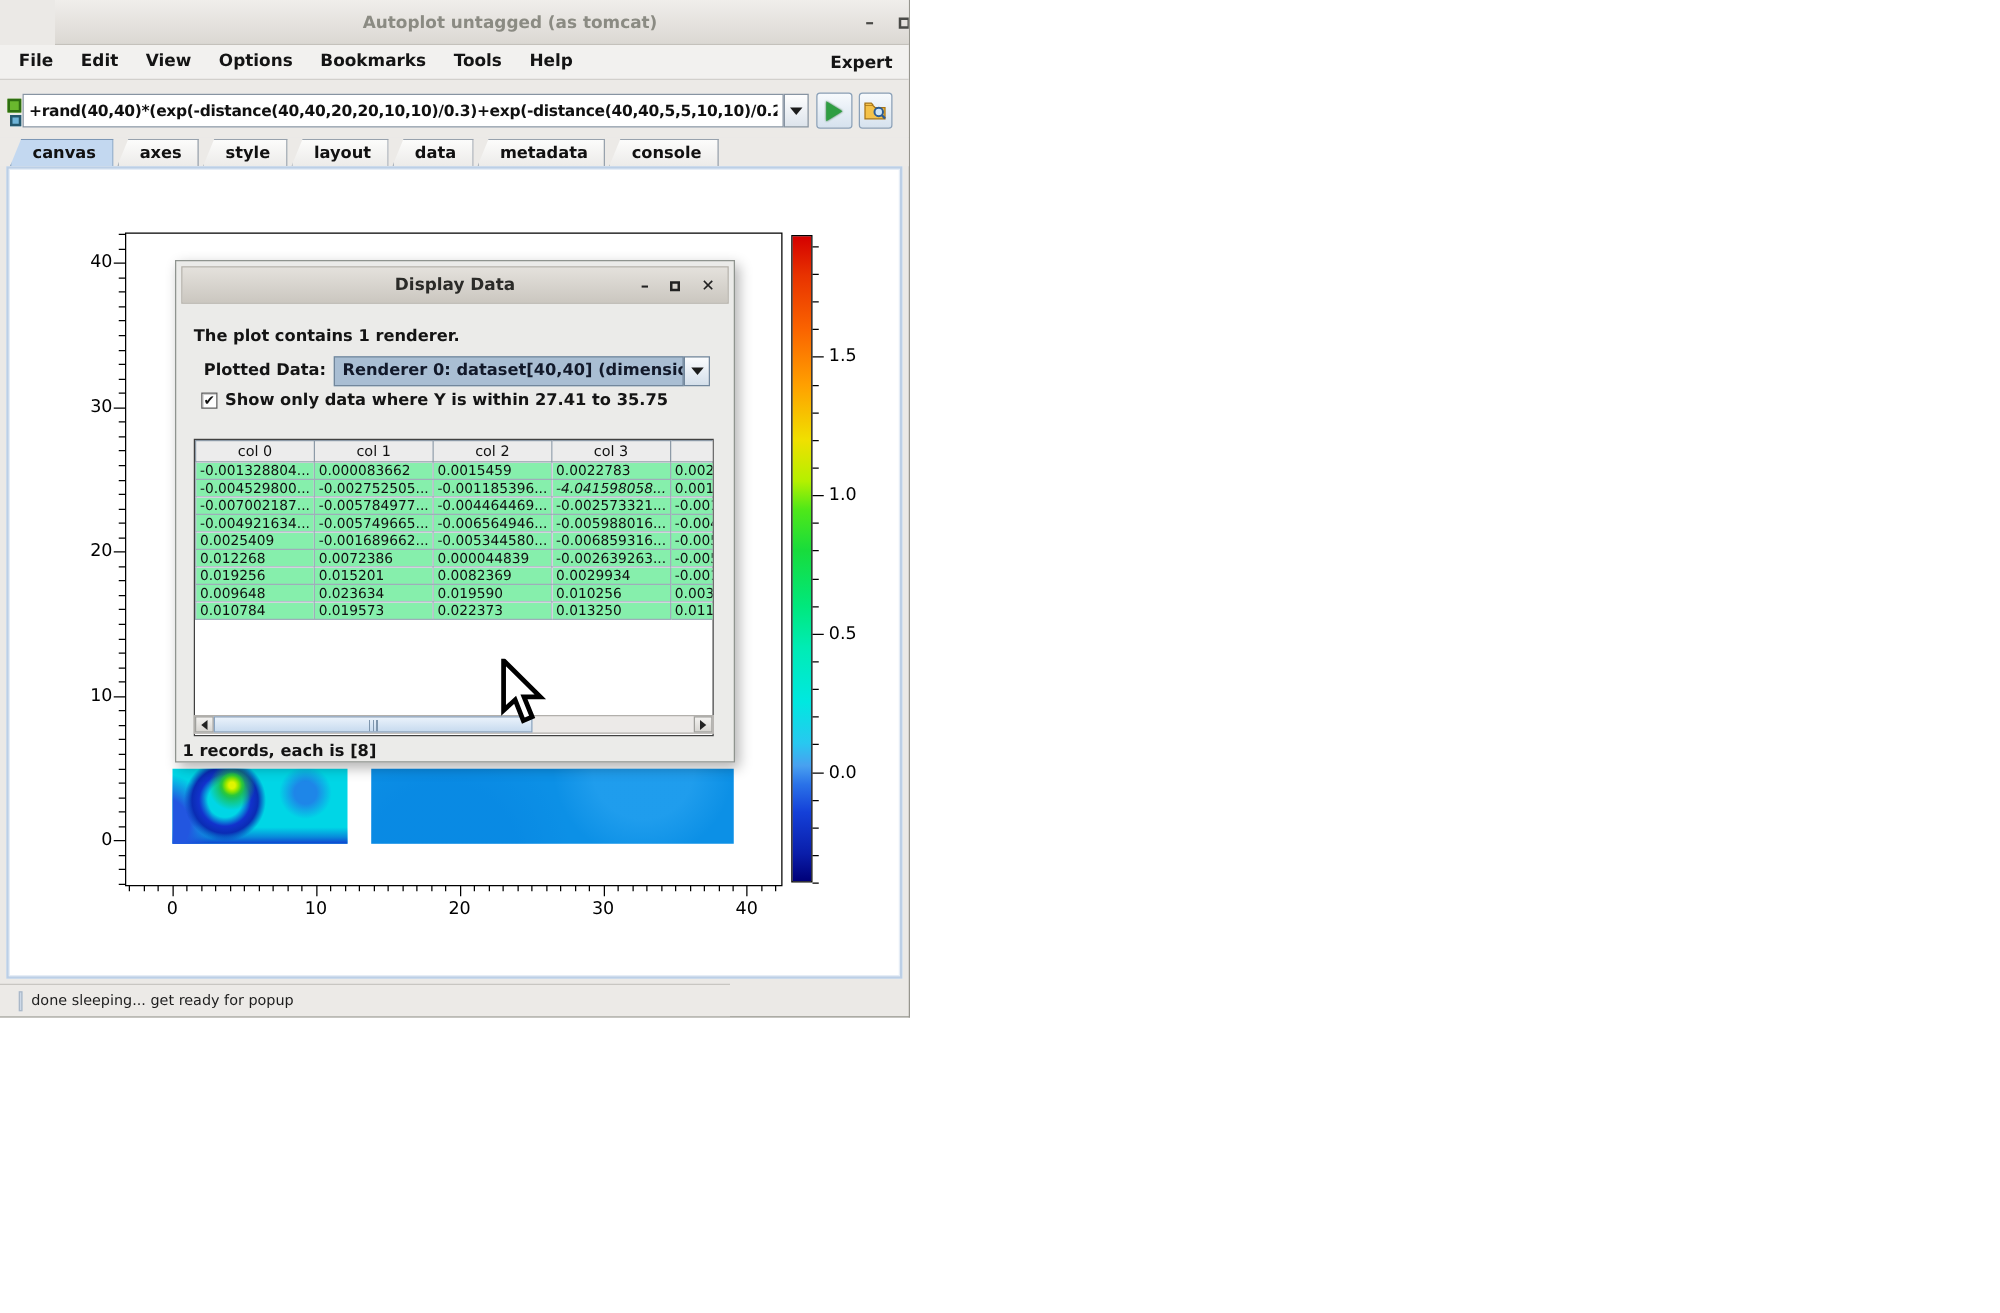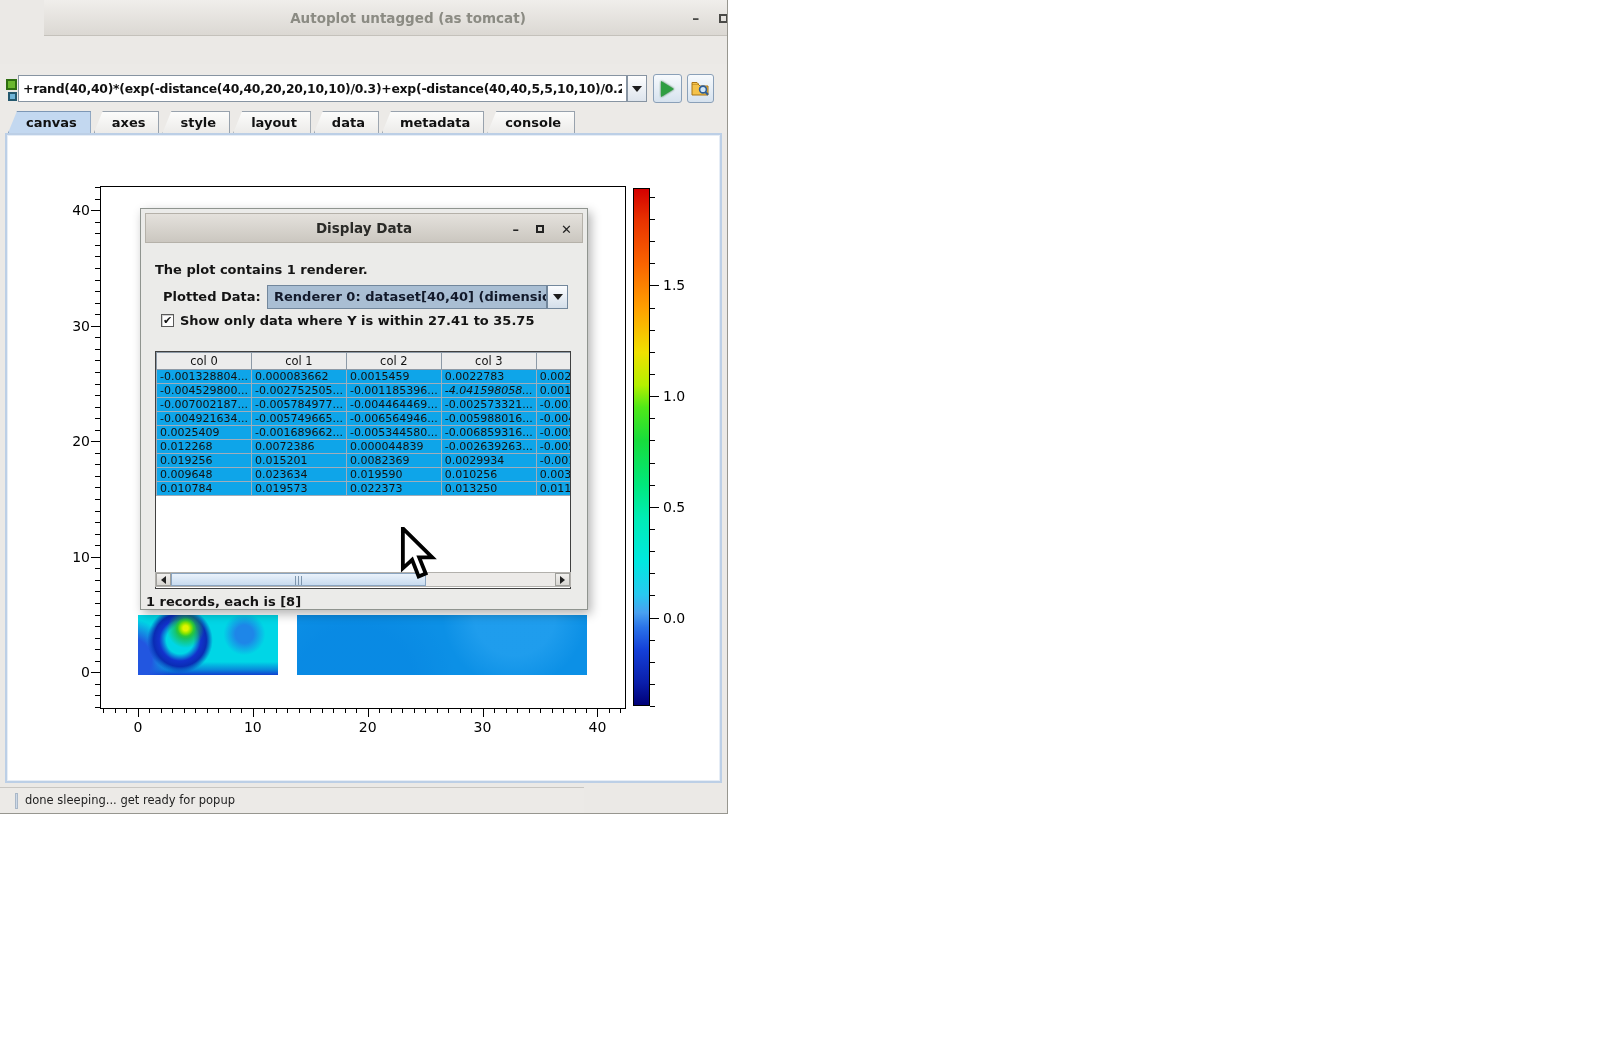--- a/index.html
+++ b/index.html
@@ -99,21 +99,21 @@
                border:1px solid #5a5a5a; box-shadow:inset 1px 1px 0 #cfcfcf; font-size:11px; line-height:11px;
                text-align:center; color:#111; font-weight:bold; }
   .dlg-check-label { position:absolute; left:39px; top:104px; font-size:13px; font-weight:600; color:#141414; }
 
   .dlg-tablewrap { position:absolute; left:14px; top:142px; width:416px; height:238px; background:#fff;
                    border:1px solid #404040; overflow:hidden; }
   table.data { border-collapse:collapse; table-layout:fixed; font-size:11px; color:#111; }
   table.data td, table.data th { border:1px solid #9fadba; padding:0 3px; height:14px; line-height:13px;
                                  white-space:nowrap; overflow:hidden; font-weight:normal; }
   table.data th { background:#ececec; border-color:#8d9aa7; text-align:center; font-size:11.5px; height:17px; }
-  table.data td { text-align:left; background:#0ea5e9; }
+  table.data td { text-align:left; background:#86efac; }
 
   .dlg-hscroll { position:absolute; left:14px; top:363px; width:416px; height:15px; background:#eceae8;
                  border:1px solid #b2b0ac; display:flex; }
   .scroll-arrow { width:15px; height:13px; background:linear-gradient(#f2f1ef,#d8d6d2); border:1px solid #a0a09c;
                   display:flex; align-items:center; justify-content:center; }
   .tri-left  { width:0; height:0; border-top:4px solid transparent; border-bottom:4px solid transparent; border-right:5px solid #222; }
   .tri-right { width:0; height:0; border-top:4px solid transparent; border-bottom:4px solid transparent; border-left:5px solid #222; }
   .scroll-track { position:relative; flex:1; height:13px; }
   .scroll-thumb { position:absolute; left:0; top:0; width:255px; height:13px;
                   background:linear-gradient(#eaf2fb,#c8dbef); border:1px solid #8aa4c0; }
@@ -136,20 +136,32 @@
 
   <div class="titlebar">
     <span class="title-text">Autoplot untagged (as tomcat)</span>
     <div class="win-controls">
       <span class="win-btn">–</span>
       <span class="win-box"></span>
       <span class="win-btn">✕</span>
     </div>
   </div>
 
+  <div class="menubar">
+    <span id="menu-items" style="display:flex">
+        <span class="menu-item">File</span>
+        <span class="menu-item">Edit</span>
+        <span class="menu-item">View</span>
+        <span class="menu-item">Options</span>
+        <span class="menu-item">Bookmarks</span>
+        <span class="menu-item">Tools</span>
+        <span class="menu-item">Help</span>
+      </span>
+    <span class="menu-right">Expert</span>
+  </div>
 
   <div class="toolbar">
     <span class="mini-sq-green"></span>
     <span class="mini-sq-blue"></span>
     <input class="addressbar" spellcheck="false" value="+rand(40,40)*(exp(-distance(40,40,20,20,10,10)/0.3)+exp(-distance(40,40,5,5,10,10)/0.2))" style="">
     <span class="combo-arrow-btn">
       <span class="tri-down"></span>
     </span>
     <span class="tool-btn play-btn">
       <span class="tri-play"></span>

